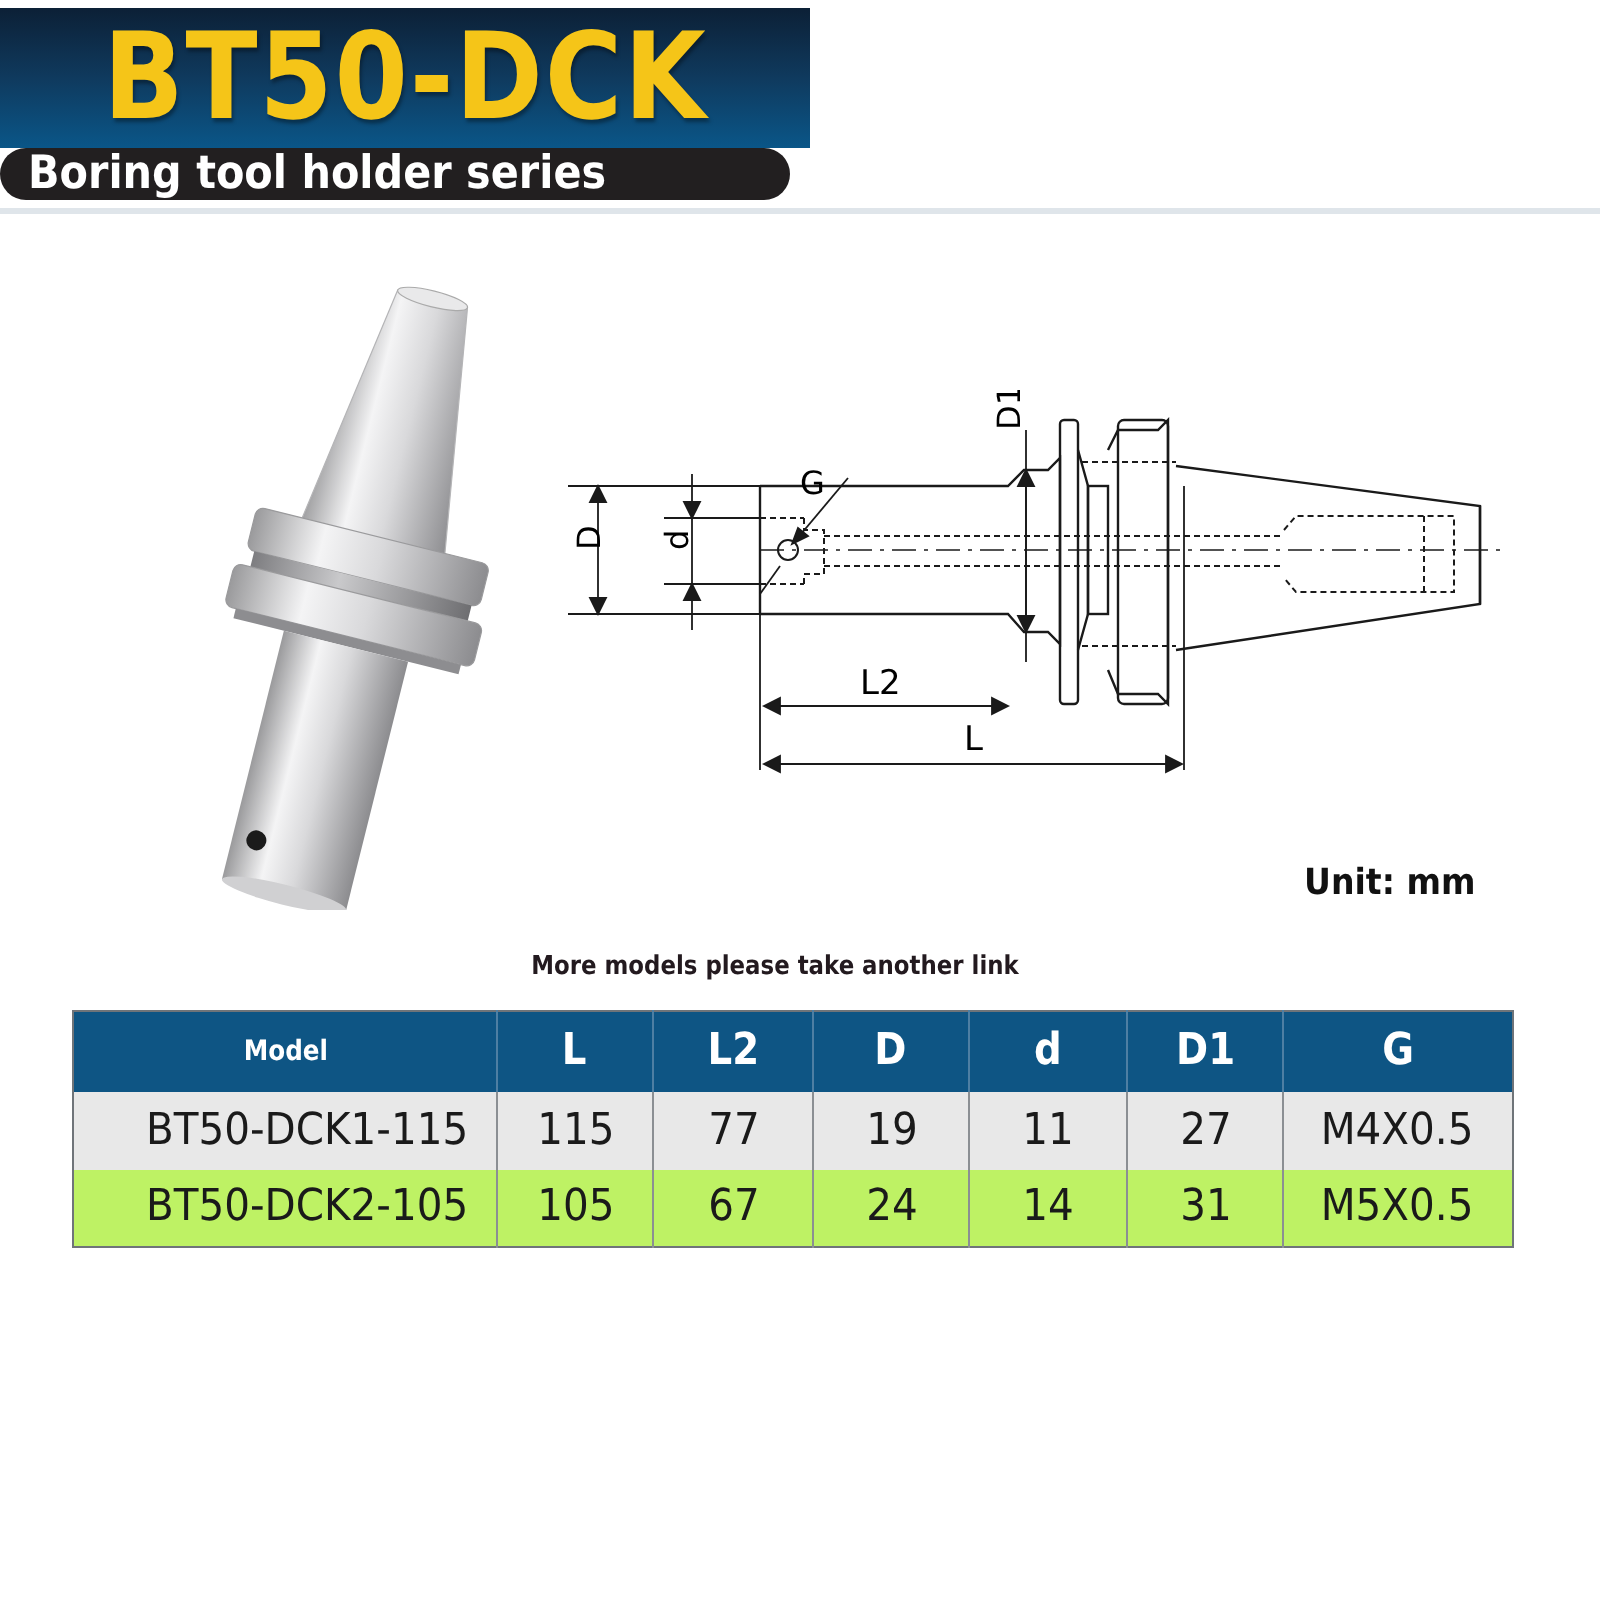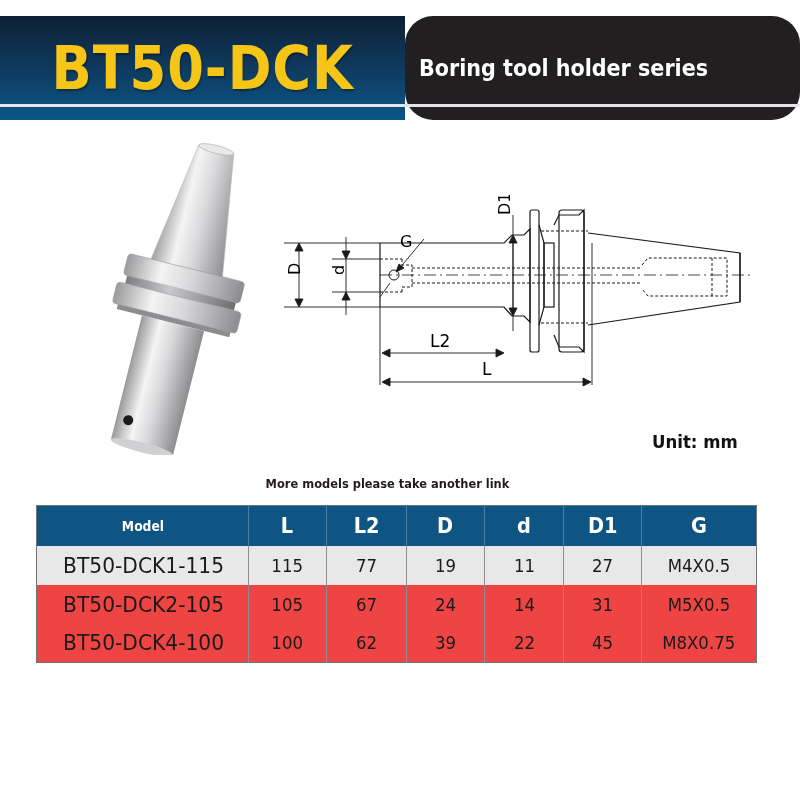--- a/index.html
+++ b/index.html
@@ -1,20 +1,20 @@
 <!DOCTYPE html>
 <html><head>
   <meta charset="utf-8">
   <style>
     * { box-sizing: border-box; margin: 0; padding: 0; }
     html, body { width: 800px; height: 800px; background: #ffffff; overflow: hidden; }
     body { position: relative; font-family: "DejaVu Sans", sans-serif; }
 
     
-    .banner { position: absolute; left: 0; top: 16px; width: 800px; height: 88px; display: flex; }
+    .banner { position: absolute; left: 0; top: 4px; width: 800px; height: 88px; display: flex; flex-direction: column; }
     .banner-left {
       width: 405px; height: 104px;
       background: linear-gradient(180deg, #0c2036 0%, #0f3a5e 50%, #0a5688 100%);
       display: flex; align-items: center; justify-content: center;
     }
     .banner-title {
       color: #f5c518; font-family: "DejaVu Sans", sans-serif; font-weight: bold;
       font-size: 60px; letter-spacing: 1px;
       transform: scaleX(0.88);
       text-shadow: 1px 2px 2px rgba(0,0,0,0.35);
@@ -52,28 +52,28 @@
       border-collapse: collapse; table-layout: fixed;
       border: 1.5px solid #6f7479;
     }
     .spec-table th {
       background: #0e5584; color: #ffffff; height: 40px; font-weight: bold;
       font-size: 22px; border-left: 1px solid #4e7fa3; text-align: center;
     }
     .spec-table th.model-h { font-size: 14px; border-left: none; }
     .spec-table th span { display: inline-block; transform: scaleX(0.88); }
     .spec-table td {
-      height: 39px; font-size: 18px; color: #1a1a1a; text-align: center;
+      height: 39px; font-size: 22px; color: #1a1a1a; text-align: center;
       border-left: 1px solid #8b8f93; font-family: "DejaVu Sans", sans-serif;
     }
-    .spec-table td.model-c { text-align: center; padding-left: 16px; border-left: none; font-size: 22px; }
+    .spec-table td.model-c { text-align: right; padding-left: 16px; border-left: none; font-size: 22px; }
     .spec-table td span { display: inline-block; transform: scaleX(0.92); }
     .spec-table td.model-c span { transform-origin: left center; }
     .spec-table tr.odd td { background: #e8e8e8; }
-    .spec-table tr.even td { background: #ef4444; }
+    .spec-table tr.even td { background: #bef264; }
   </style>
 </head>
 <body>
 
 <div class="banner">
   <div class="banner-left">
     <div class="banner-title">BT50-DCK</div>
   </div>
   <div class="banner-right">
     <div class="banner-subtitle">Boring tool holder series</div>
@@ -213,23 +213,14 @@
     </tr>
     <tr class="even">
       <td class="model-c"><span>BT50-DCK2-105</span></td>
       <td><span>105</span></td>
       <td><span>67</span></td>
       <td><span>24</span></td>
       <td><span>14</span></td>
       <td><span>31</span></td>
       <td><span>M5X0.5</span></td>
     </tr>
-    <tr class="even">
-      <td class="model-c"><span>BT50-DCK4-100</span></td>
-      <td><span>100</span></td>
-      <td><span>62</span></td>
-      <td><span>39</span></td>
-      <td><span>22</span></td>
-      <td><span>45</span></td>
-      <td><span>M8X0.75</span></td>
-    </tr>
   </tbody>
 </table>
 
 </body></html>

